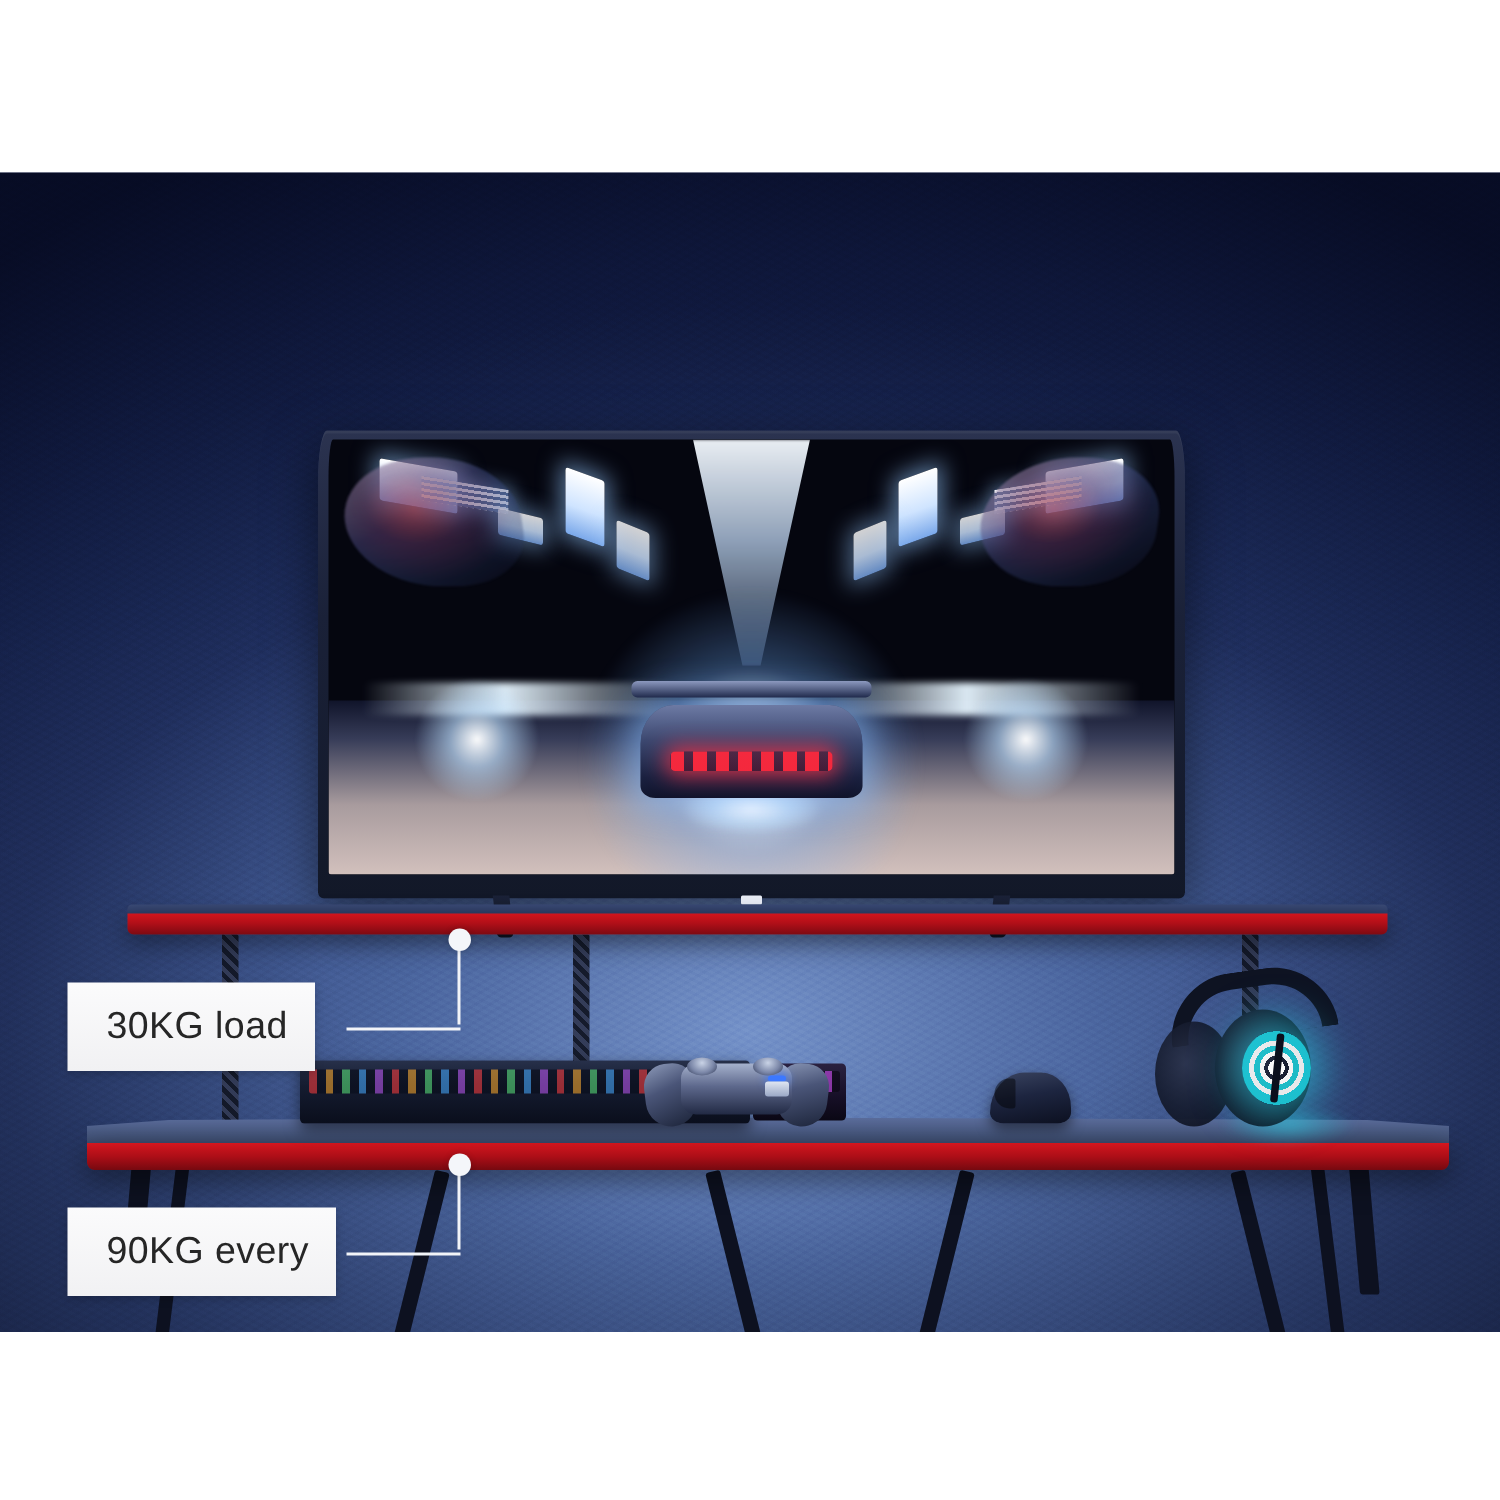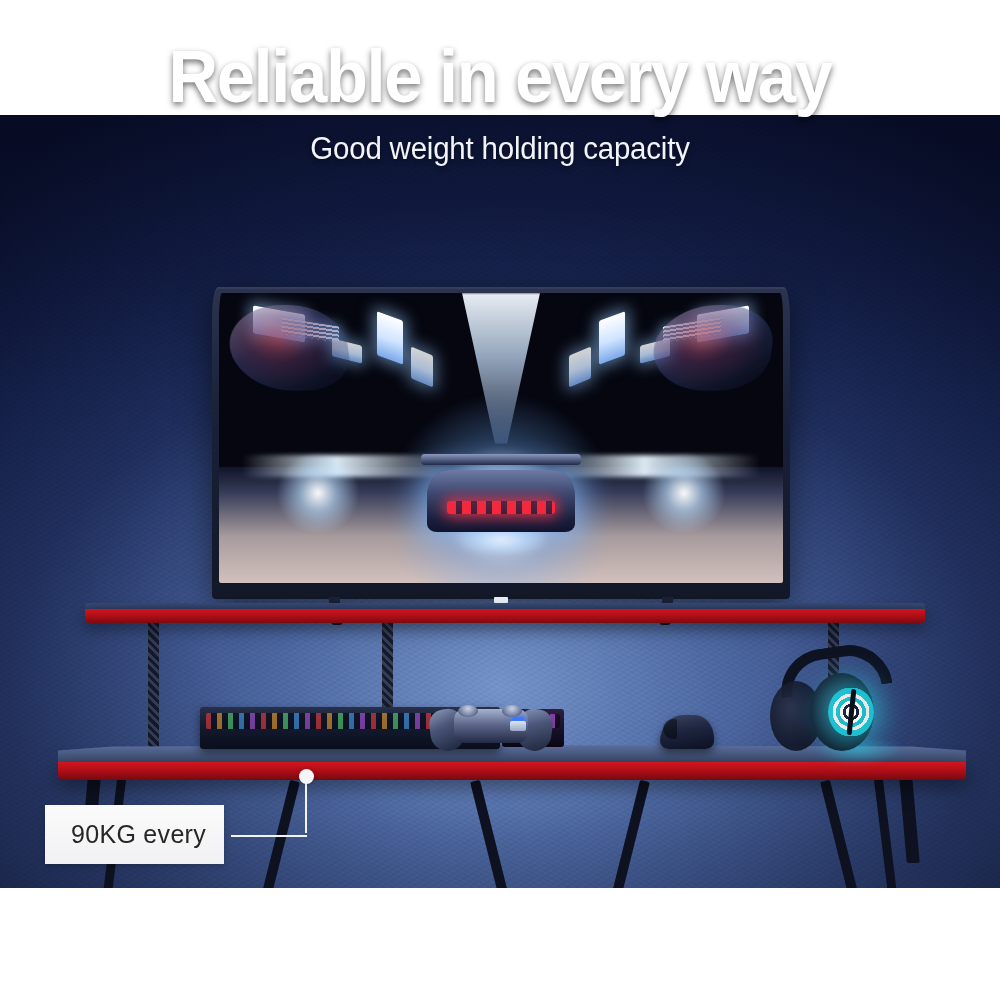--- a/index.html
+++ b/index.html
@@ -492,28 +492,32 @@
     <div class="desk-leg" id="dleg-ra"></div>
     <div class="desk-leg" id="dleg-rb"></div>
     <div id="desk">
       <div id="desk-top"></div>
       <div id="desk-edge"></div>
     </div>
 
     <div class="wall-vig"></div>
   </div>
 
-  <div id="headline-block">
-    <div id="title">Reliable in every way</div>
-    <div id="subtitle">Good weight holding capacity</div>
-  </div>
-
-
-  <div class="callout" id="callout-90">
+
+  <div class="callout" id="callout-30">
     <div class="callout-box">
-      <span class="callout-text">90KG every</span>
+      <span class="callout-text">30KG load</span>
     </div>
     <div class="callout-line"></div>
     <div class="callout-riser"></div>
     <div class="callout-dot"></div>
   </div>
 
+  <div class="callout" id="callout-90">
+    <div class="callout-box">
+      <span class="callout-text">90KG every</span>
+    </div>
+    <div class="callout-line"></div>
+    <div class="callout-riser"></div>
+    <div class="callout-dot"></div>
+  </div>
+
 </div>
 
 </body></html>

